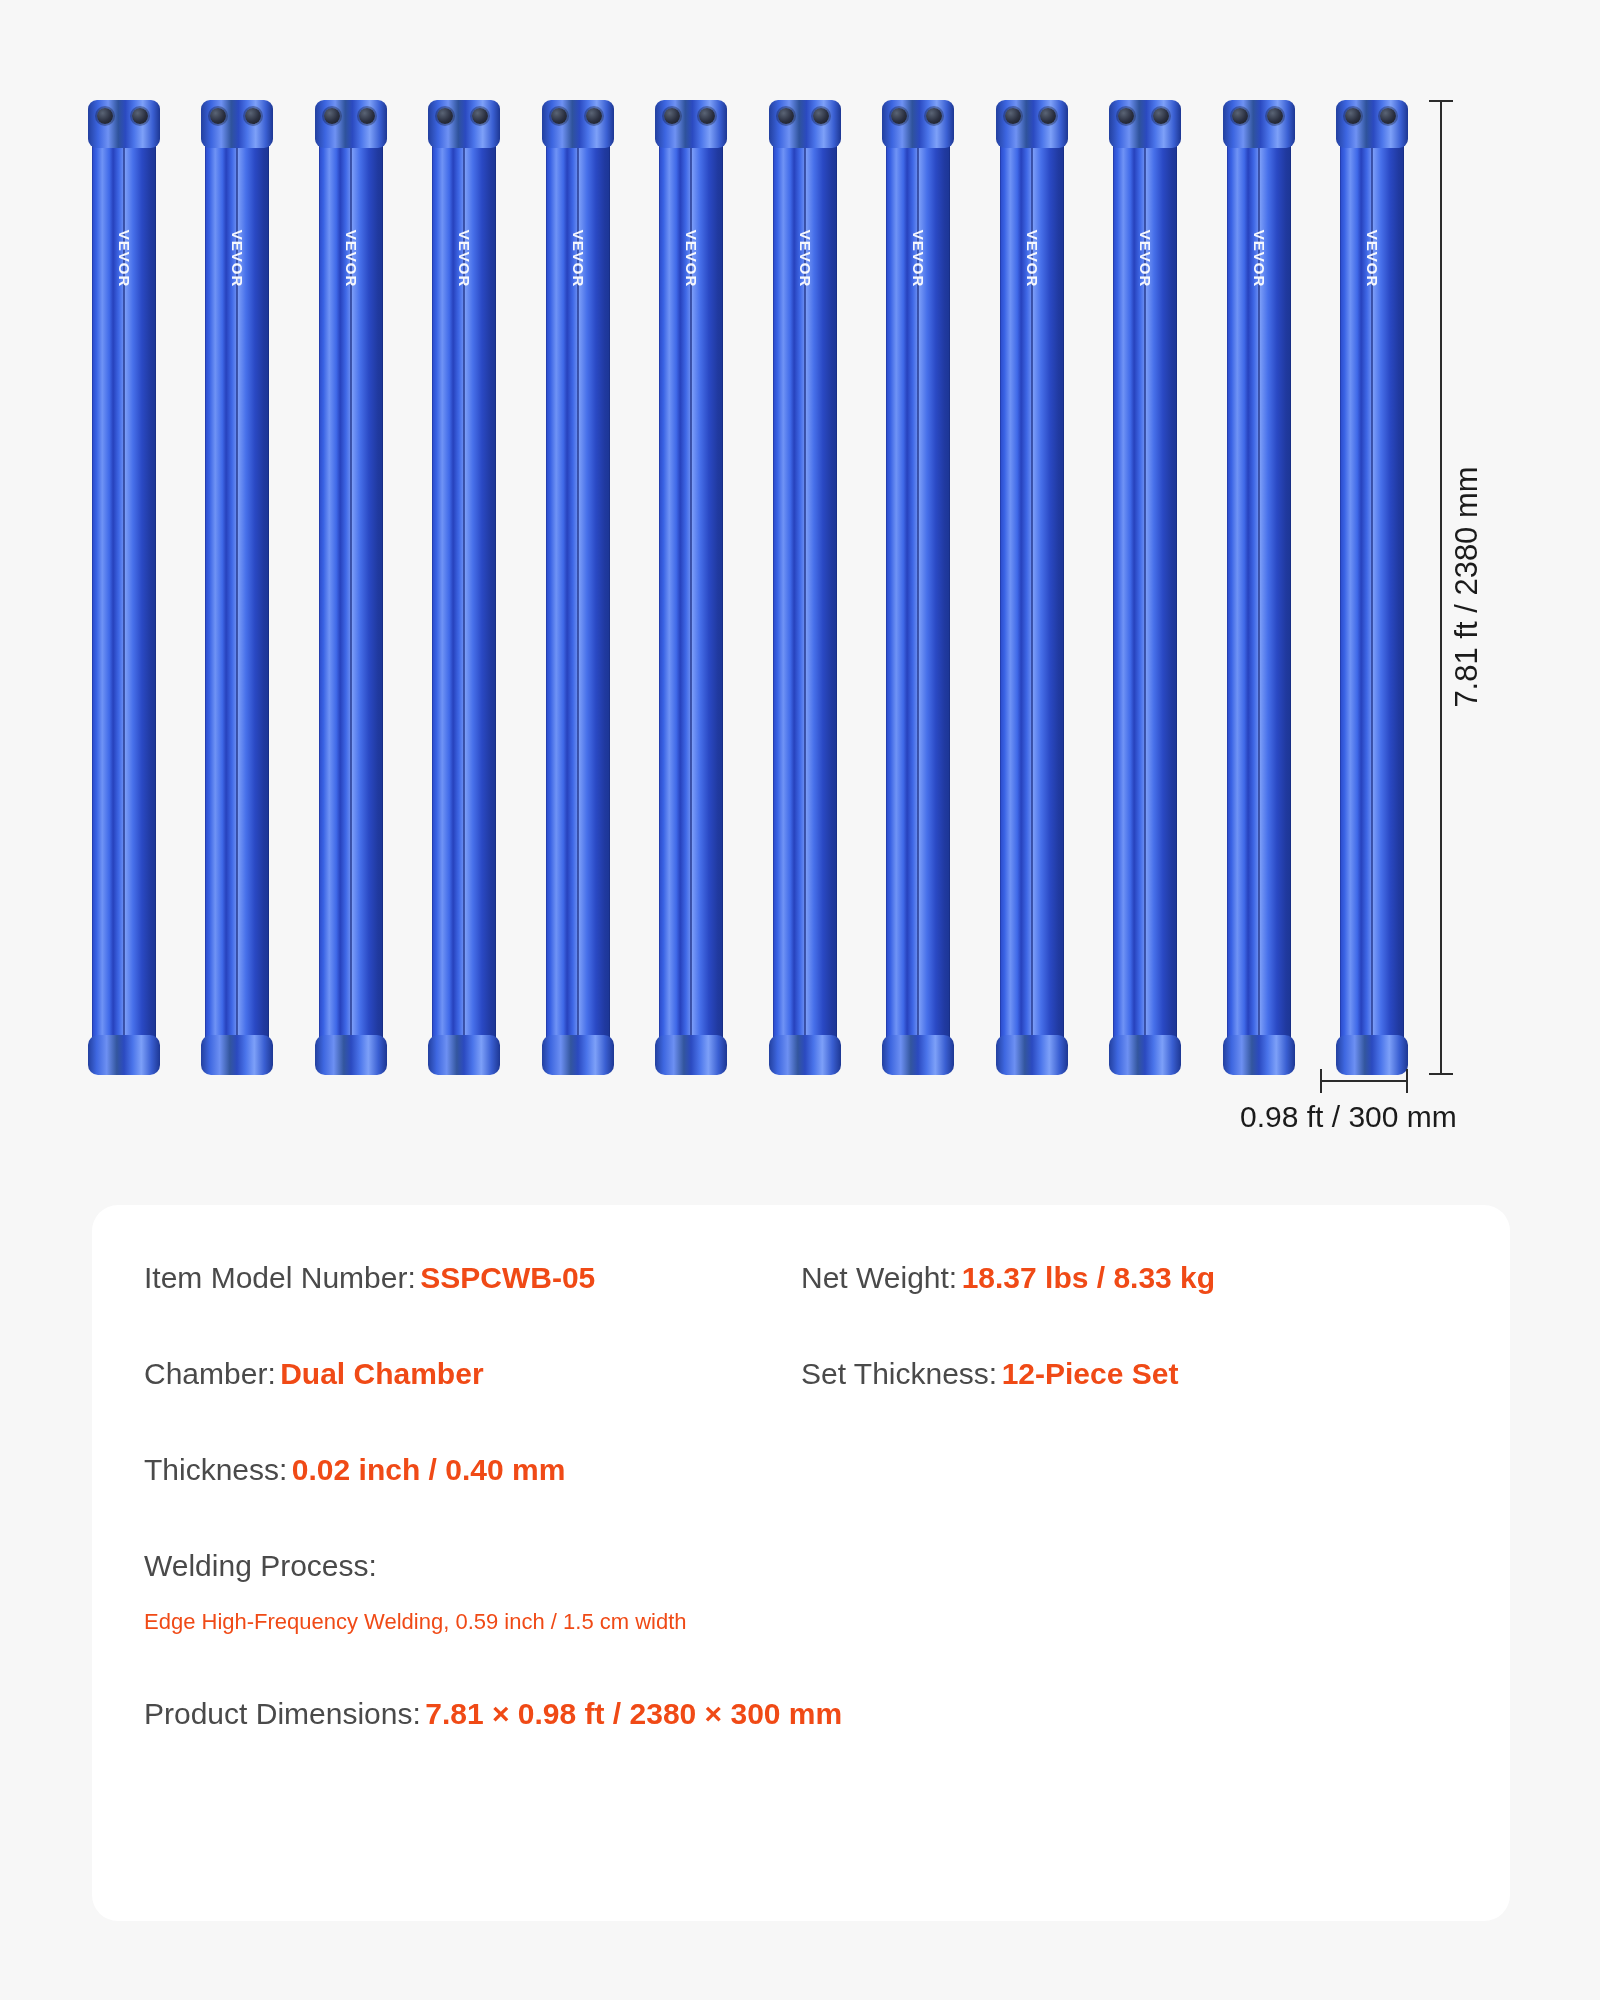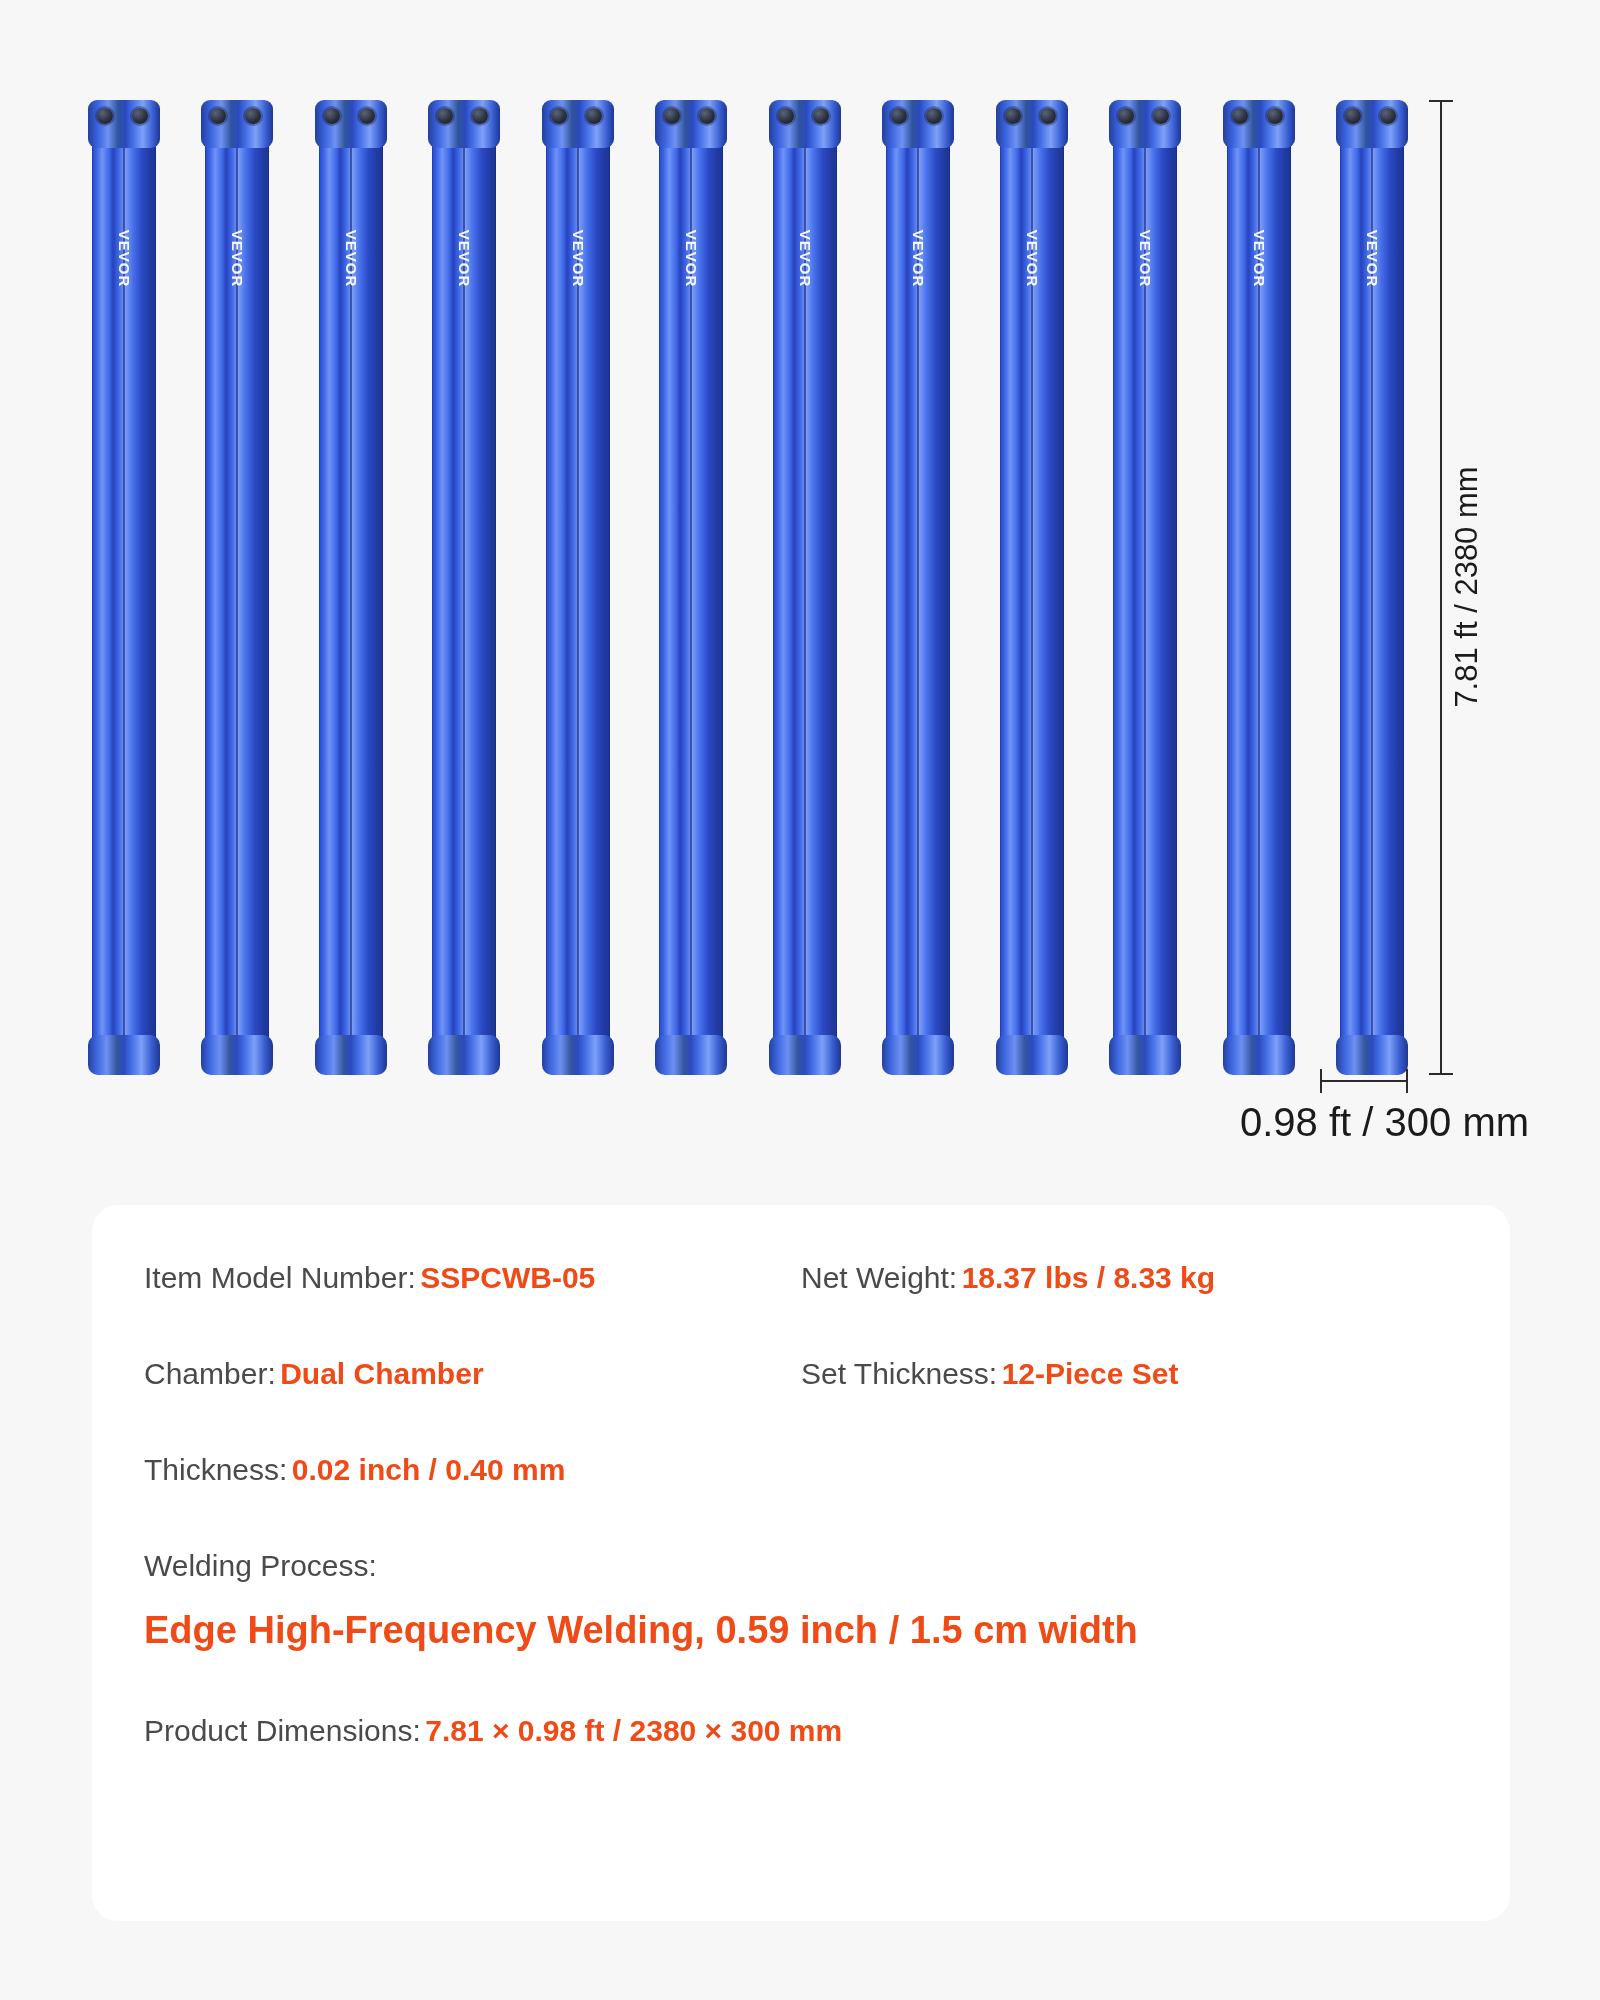--- a/index.html
+++ b/index.html
@@ -168,21 +168,21 @@
     width: 2px;
     height: 24px;
     background: #2b2b2b;
   }
   .dim-horiz .cap-left { left: 0; }
   .dim-horiz .cap-right { right: 0; }
   .dim-horiz-label {
     position: absolute;
     left: 1240px;
     top: 1100px;
-    font-size: 40px;
+    font-size: 30px;
     color: #1b1b1b;
     white-space: nowrap;
   }
 
   
   .spec-card {
     position: absolute;
     left: 92px;
     top: 1205px;
     width: 1418px;
@@ -218,23 +218,23 @@
     color: #f04a16;
     font-weight: 700;
   }
   .block-label {
     font-size: 30px;
     color: #4a4a4a;
     display: block;
     margin-bottom: 26px;
   }
   .block-value {
-    font-size: 38px;
+    font-size: 22px;
     color: #f04a16;
-    font-weight: 700;
+    font-weight: 400;
     display: block;
   }
 </style>
 </head>
 <body>
 
 <div class="page">
 
   <div class="product-area">
 

